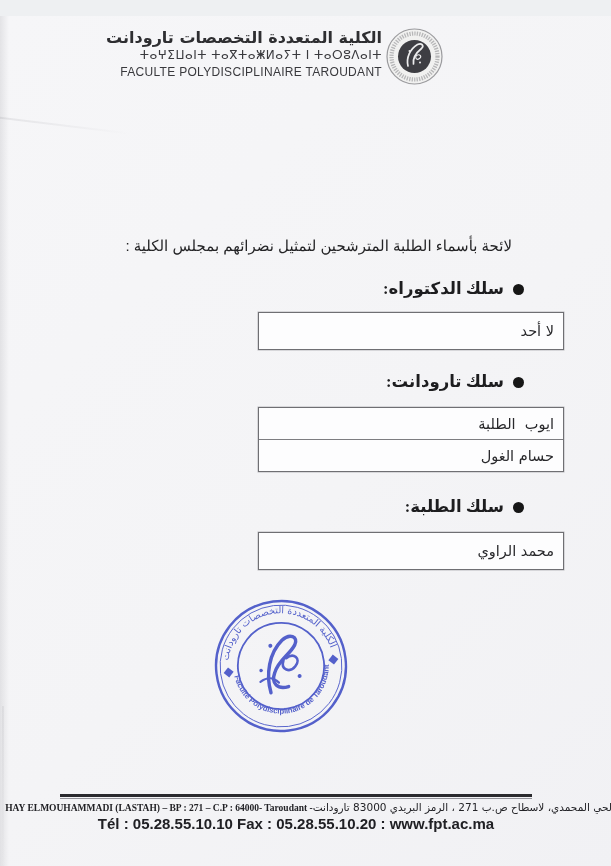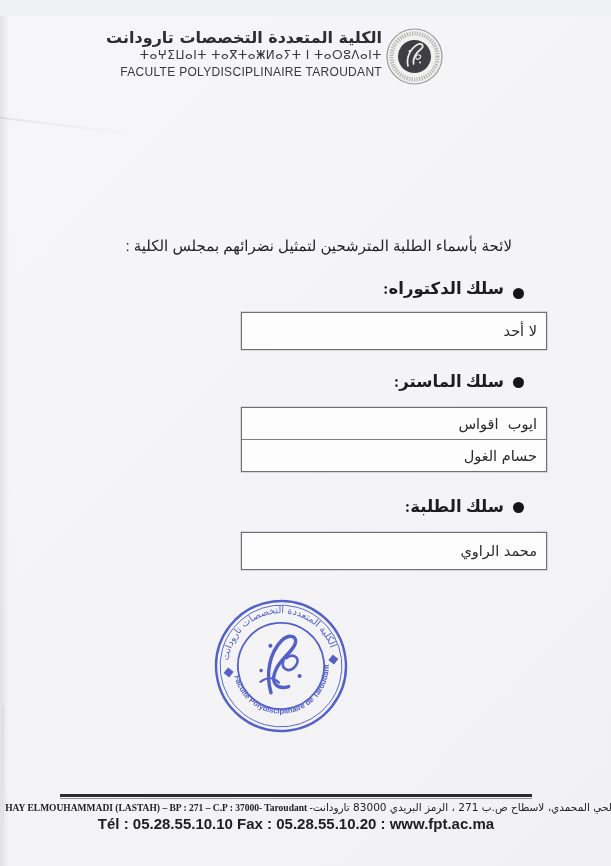--- a/index.html
+++ b/index.html
@@ -41,26 +41,26 @@
   .intro{position:absolute;top:221px;right:99px;direction:rtl;
     font-size:15px;color:#242426;
     font-family:Liberation Sans, sans-serif;}
 
   
   .section-label{position:absolute;right:87px;direction:rtl;display:flex;align-items:center;
     font-size:16.5px;font-weight:bold;color:#1d1d1f;
     font-family:"Liberation Serif","DejaVu Sans",serif;}
   .bullet{width:11px;height:11px;border-radius:50%;background:#161616;
     flex:0 0 auto;margin-left:9px;}
-  .lbl-doctorat{top:263px;align-items:flex-end;}
+  .lbl-doctorat{top:263px;}
   .lbl-master{top:356px;}
   .lbl-licence{top:481px;}
 
   
-  .cand-box{position:absolute;left:241px;width:304px;background:#fdfdfe;
+  .cand-box{position:absolute;left:258px;width:304px;background:#fdfdfe;
     border:1.4px solid #6f6f73;box-shadow:0 0 0 .5px #b9b9bd;}
   .box-doctorat{top:296px;height:36px;}
   .box-master{top:391px;height:63px;}
   .box-licence{top:516px;height:36px;}
   .cand-row{display:flex;align-items:center;direction:rtl;padding:0 9px;
     font-size:14.5px;color:#28282b;white-space:pre;height:100%;}
   .box-master .cand-row{height:31px;}
   .box-master .cand-row:first-child{border-bottom:1px solid #7d7d81;}
 
   
@@ -112,24 +112,24 @@
   <div class="section-label lbl-doctorat">
     <span class="bullet"></span>
     <span>سلك الدكتوراه:</span>
   </div>
   <div class="cand-box box-doctorat">
     <div class="cand-row">لا أحد</div>
   </div>
 
   <div class="section-label lbl-master">
     <span class="bullet"></span>
-    <span>سلك الماستر:</span>
+    <span>سلك تارودانت:</span>
   </div>
   <div class="cand-box box-master">
-    <div class="cand-row">ايوب  اقواس</div>
+    <div class="cand-row">ايوب  الطلبة</div>
     <div class="cand-row">حسام الغول</div>
   </div>
 
   <div class="section-label lbl-licence">
     <span class="bullet"></span>
     <span>سلك الطلبة:</span>
   </div>
   <div class="cand-box box-licence">
     <div class="cand-row">محمد الراوي</div>
   </div>
@@ -159,18 +159,18 @@
       <circle cx="60" cy="47" r="2" fill="#3a49c4"></circle>
       <circle cx="85" cy="80" r="2" fill="#3a49c4"></circle>
       <circle cx="48" cy="70" r="1.7" fill="#3a49c4"></circle>
     </svg>
   </div>
 
   <div class="footer-rule-dark"></div>
   <div class="footer-rule-gray"></div>
 
   <div class="footer-line1">
-    <span class="footer-fr">HAY ELMOUHAMMADI (LASTAH) – BP : 271 – C.P : 37000- Taroudant -</span>
+    <span class="footer-fr">HAY ELMOUHAMMADI (LASTAH) – BP : 271 – C.P : 64000- Taroudant -</span>
     <span class="footer-ar">الحي المحمدي، لاسطاح ص.ب 271 ، الرمز البريدي 83000 تارودانت</span>
   </div>
   <div class="footer-line2">Tél : 05.28.55.10.10 Fax : 05.28.55.10.20   : www.fpt.ac.ma</div>
 
 </div>
 
 </body></html>

